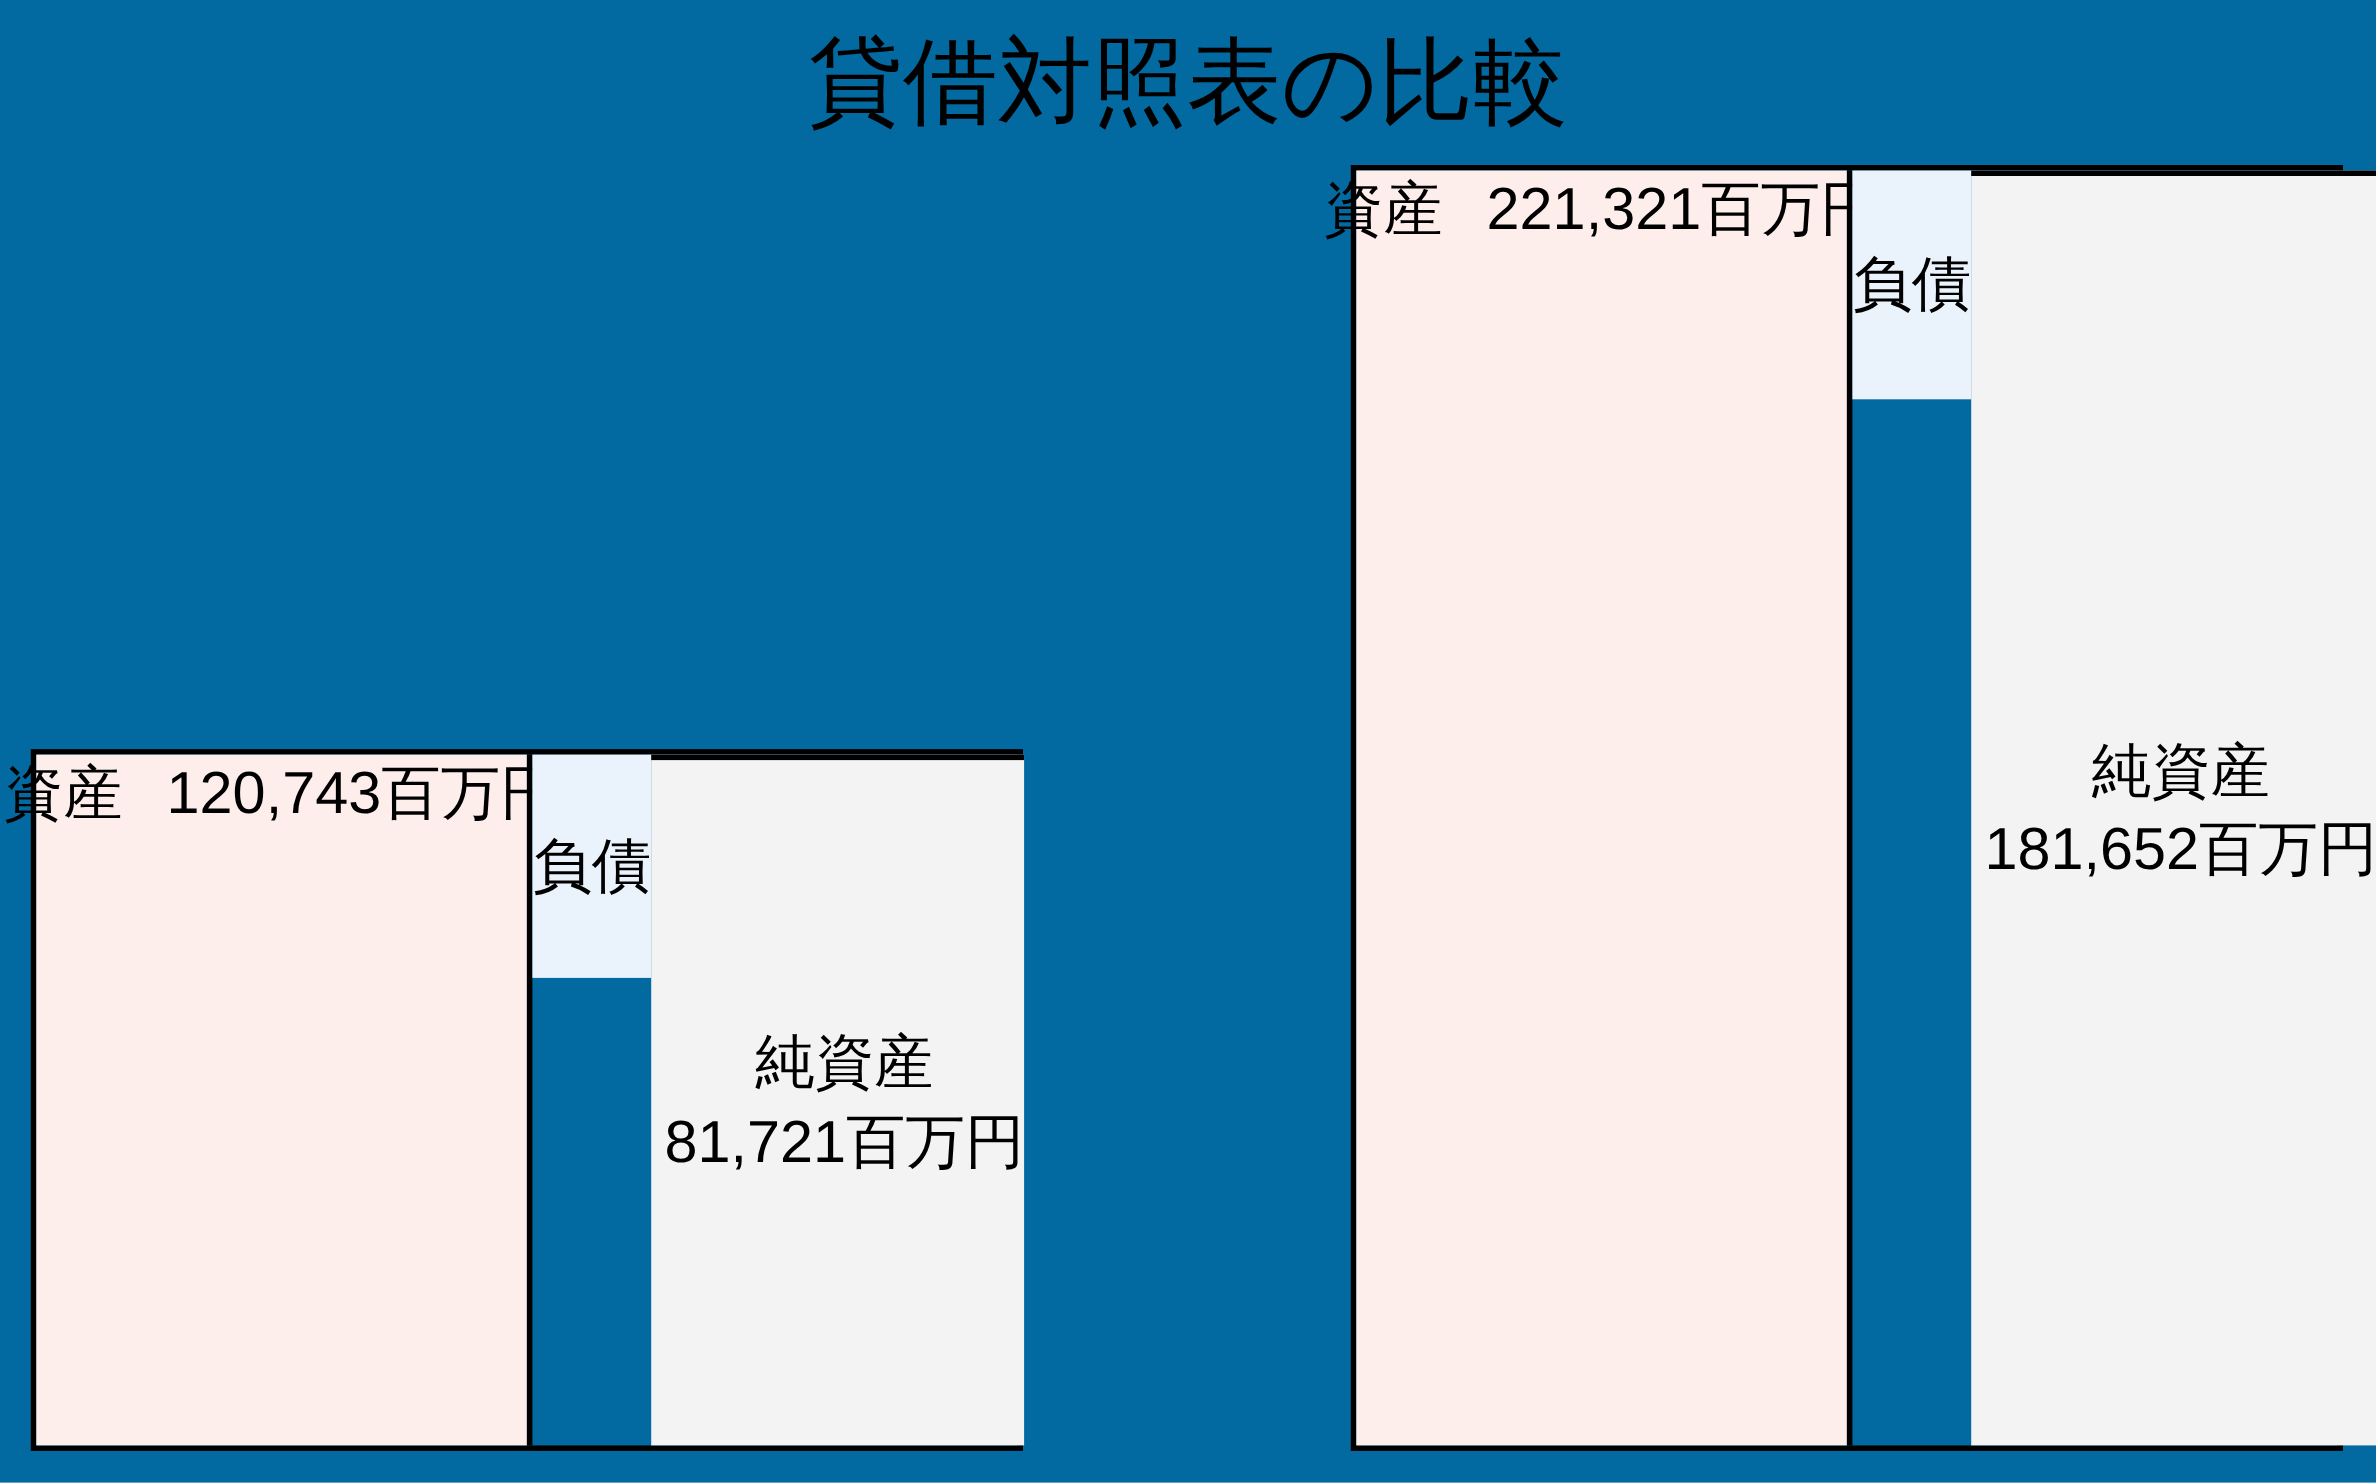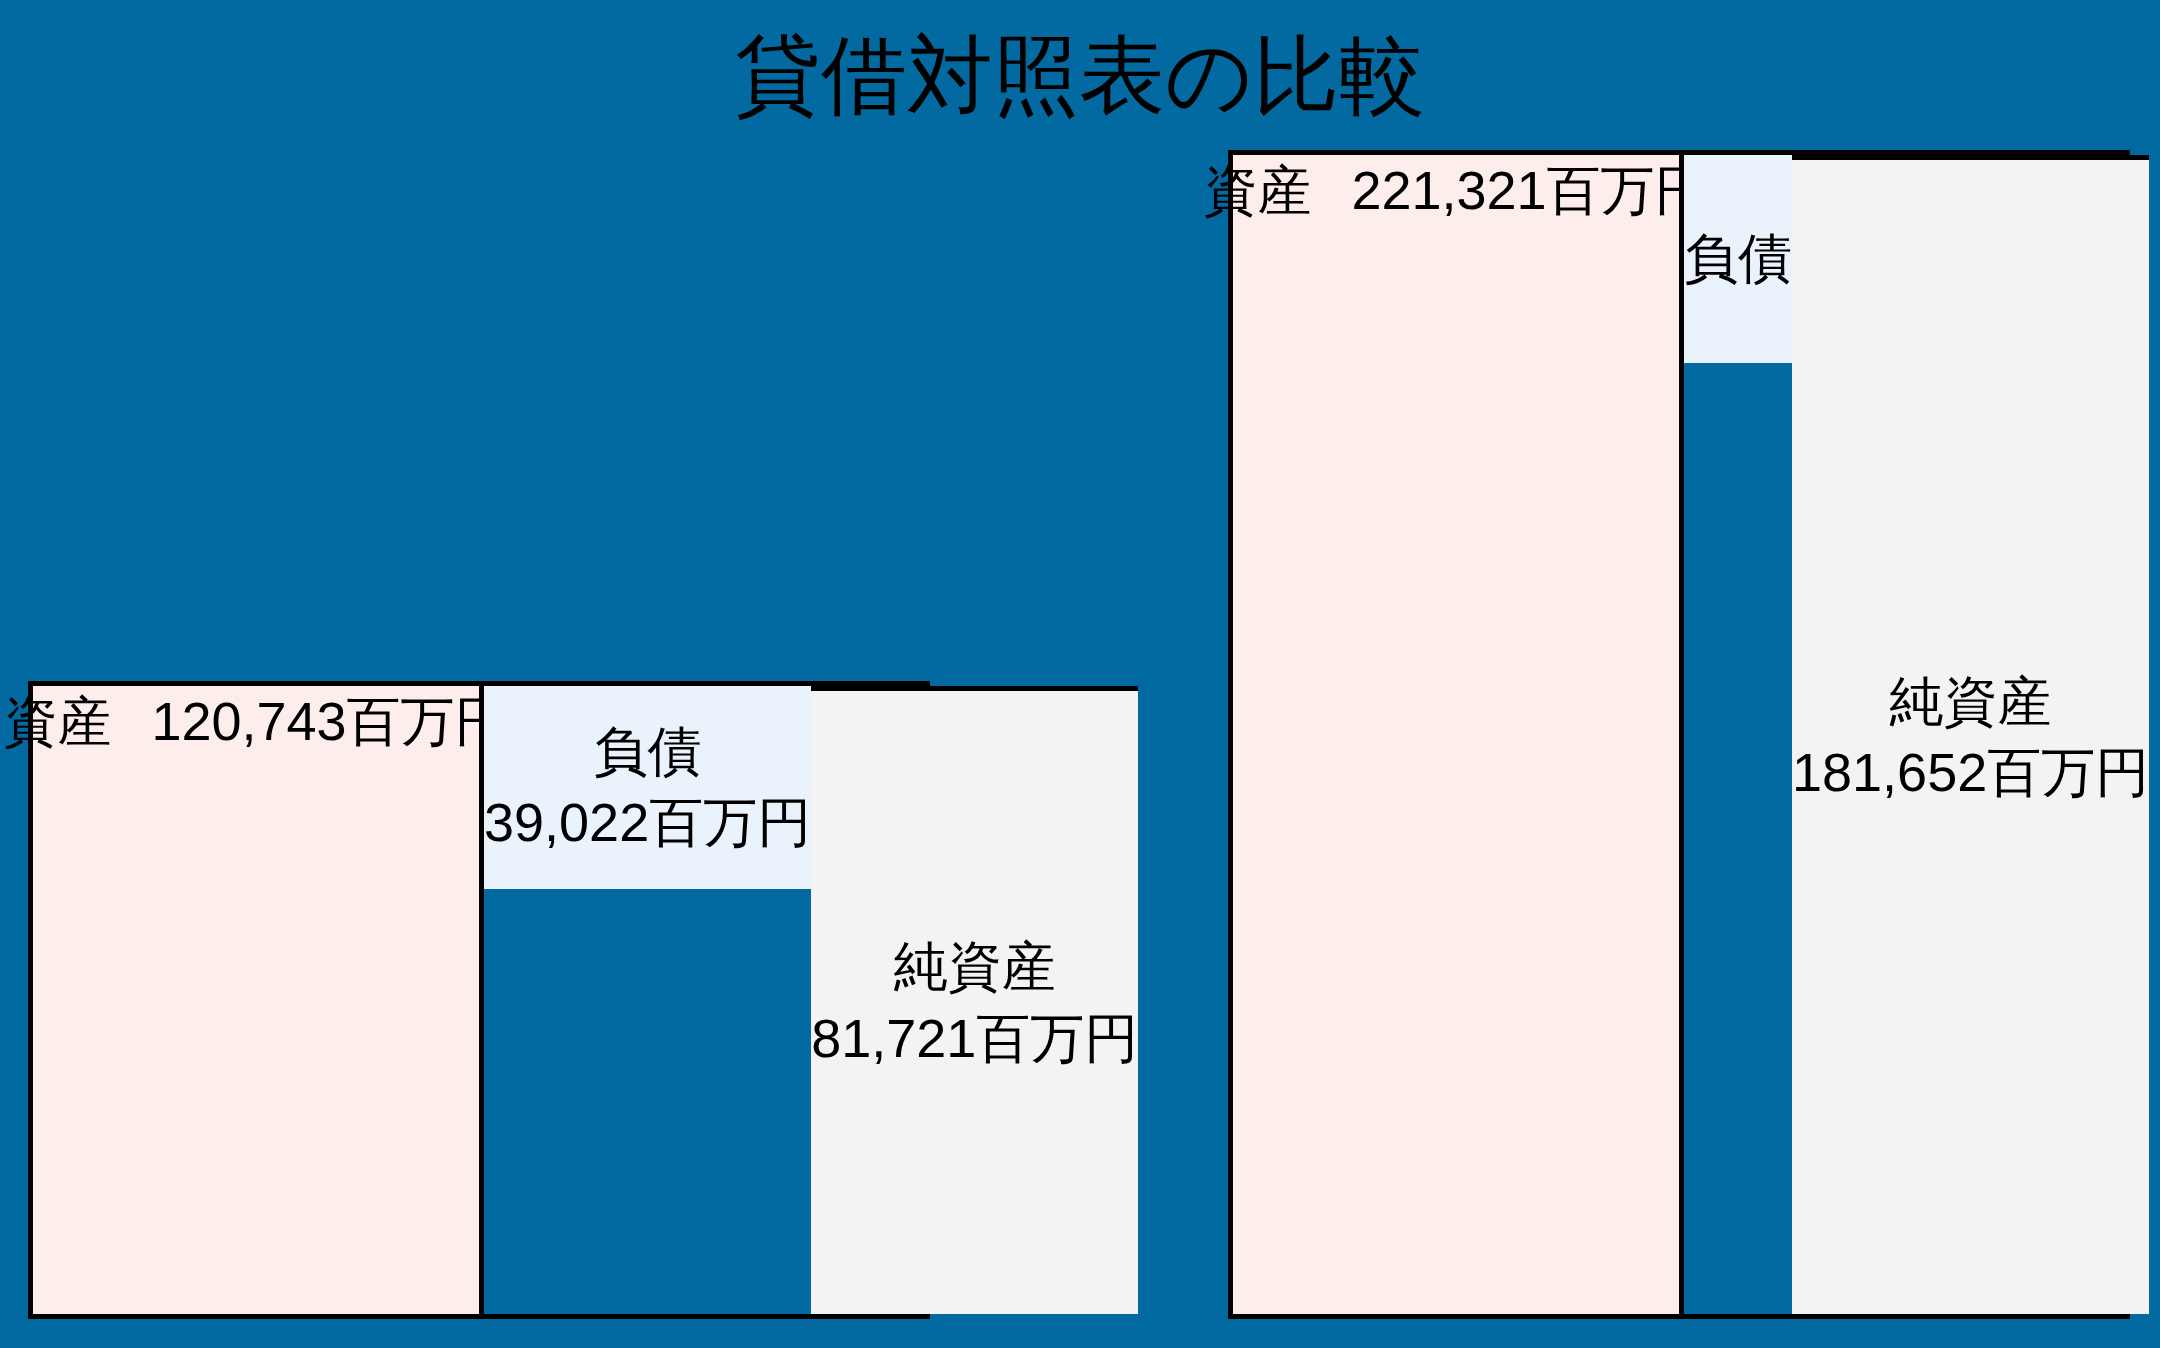--- a/index.html
+++ b/index.html
@@ -54,20 +54,21 @@
   .bs-section {
     box-sizing: border-box;
     display: flex;
     flex-direction: column;
     align-items: center;
     justify-content: center;
   }
   .bs-section.net-assets-section {
     flex: 1 1 auto;
     border-top: 5px solid #000000;
+    padding-left: 12px;
   }
   .bs-label {
     text-align: center;
     font-size: 54px;
     line-height: 1.32;
     color: #000000;
     white-space: nowrap;
   }
 </style>
 </head>
@@ -78,21 +79,20 @@
   <div class="chart-title">貸借対照表の比較</div>
 
   <div class="bs-chart left" style="height: 638px; border-color: rgb(0, 0, 0);">
     <div class="bs-col assets-col" style="background: rgb(253, 238, 236);">
       <div class="bs-label">資産</div>
       <div class="bs-label">120,743百万円</div>
     </div>
     <div class="bs-col credit-col" style="border-left-color: rgb(0, 0, 0);">
       <div class="bs-section liabilities-section" style="background: rgb(234, 242, 251); height: 32.3182%;">
         <div class="bs-label">負債</div>
-        <div class="bs-label">39,022百万円</div>
       </div>
       <div class="bs-section net-assets-section" style="background: rgb(243, 243, 243); border-top-color: rgb(0, 0, 0);">
         <div class="bs-label">純資産</div>
         <div class="bs-label">81,721百万円</div>
       </div>
     </div>
   </div>
 
   <div class="bs-chart right" style="height: 1169px; border-color: rgb(0, 0, 0);">
     <div class="bs-col assets-col" style="background: rgb(253, 238, 236);">

